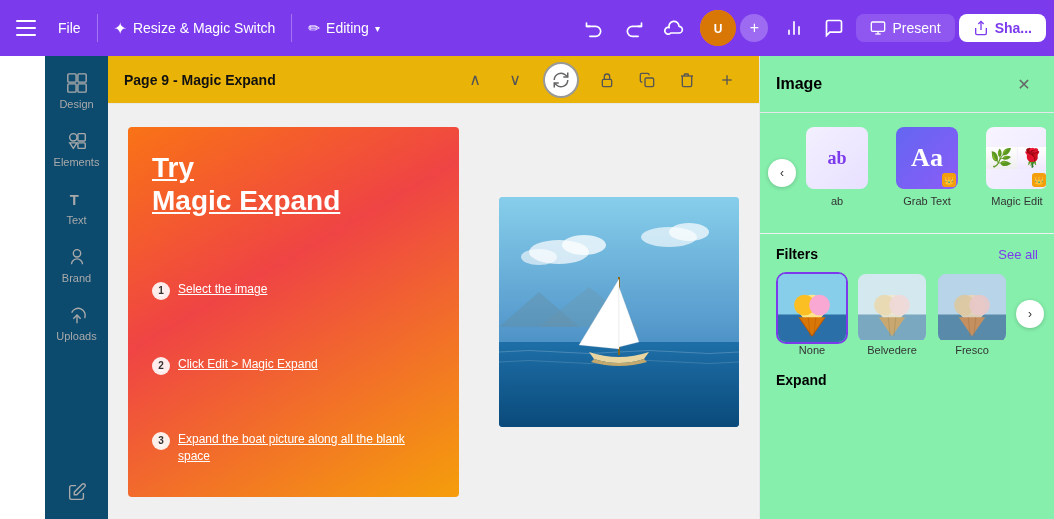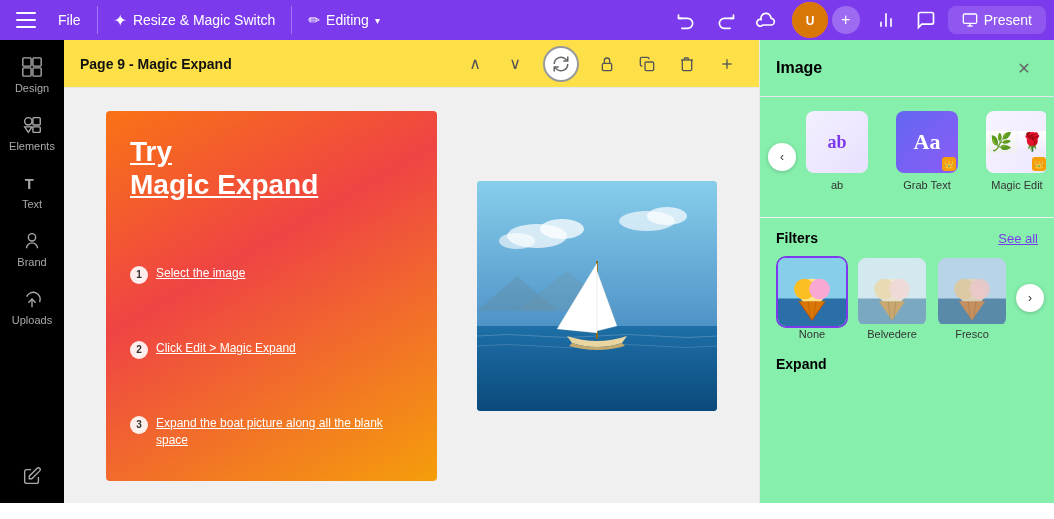--- a/index.html
+++ b/index.html
@@ -1,20 +1,20 @@
 <!DOCTYPE html>
 <html><head>
   <meta charset="utf-8">
   <style>
     * { box-sizing: border-box; margin: 0; padding: 0; }
     body { font-family: -apple-system, BlinkMacSystemFont, 'Segoe UI', sans-serif; overflow: hidden; width: 1054px; height: 519px; }
 
     
     #topbar {
-      height: 40px;
+      height: 56px;
       background: #7c3aed;
       display: flex;
       align-items: center;
       padding: 0 8px;
       gap: 4px;
       color: white;
     }
     .tb-btn {
       display: flex; align-items: center; gap: 6px;
       padding: 6px 10px;
@@ -72,45 +72,46 @@
 
     
     #main {
       display: flex;
       height: calc(519px - 56px);
     }
 
     
     #sidebar {
       width: 64px;
-      background: #000000;
+      background: #0c4a6e;
       display: flex;
       flex-direction: column;
       align-items: center;
       padding: 8px 0;
       gap: 4px;
+      margin-left: 45px;
     }
     .sidebar-item {
       display: flex; flex-direction: column; align-items: center;
       gap: 4px; padding: 8px 4px; border-radius: 8px;
       cursor: pointer; color: #aaa; width: 56px;
     }
     .sidebar-item svg { width: 22px; height: 22px; }
     .sidebar-item span { font-size: 11px; }
 
     
     #canvas-area {
       flex: 1;
       background: #f0f0f0;
       display: flex;
       flex-direction: column;
     }
     #page-toolbar {
       height: 48px;
-      background: #fde047;
+      background: #eab308;
       display: flex;
       align-items: center;
       padding: 0 16px;
       gap: 8px;
       border-bottom: 1px solid #e5e7eb;
     }
     .page-title {
       font-size: 14px; font-weight: 600;
       color: #111; flex: 1;
     }
@@ -259,21 +260,21 @@
       font-size: 8px;
     }
 
     
     #filters-section { padding: 12px 16px; }
     .section-header {
       display: flex; align-items: center; justify-content: space-between;
       margin-bottom: 10px;
     }
     .section-title { font-size: 14px; font-weight: 600; }
-    .see-all { font-size: 13px; color: #7c3aed; cursor: pointer; text-decoration: underline; }
+    .see-all { font-size: 13px; color: #7c3aed; cursor: pointer; }
     .filters-row {
       display: flex; gap: 8px; align-items: center;
     }
     .filter-item {
       display: flex; flex-direction: column; align-items: center;
       cursor: pointer;
     }
     .filter-thumb {
       width: 72px; height: 72px;
       border-radius: 10px;
@@ -375,20 +376,28 @@
 
   <button class="present-btn">
     <svg width="16" height="16" viewBox="0 0 24 24" fill="none" stroke="white" stroke-width="2">
       <rect x="2" y="3" width="20" height="14" rx="2" ry="2"></rect>
       <line x1="8" y1="21" x2="16" y2="21"></line>
         <line x1="12" y1="17" x2="12" y2="21"></line>
     </svg>
     <span>Present</span>
   </button>
 
+  <button class="share-btn">
+    <svg width="16" height="16" viewBox="0 0 24 24" fill="none" stroke="#7c3aed" stroke-width="2">
+      <path d="M4 12v8a2 2 0 0 0 2 2h12a2 2 0 0 0 2-2v-8"></path>
+      <polyline points="16 6 12 2 8 6"></polyline>
+      <line x1="12" y1="2" x2="12" y2="15"></line>
+    </svg>
+    <span>Sha...</span>
+  </button>
 </div>
 
 <div id="main">
 
   <div id="sidebar">
 
     <div class="sidebar-item">
       <svg viewBox="0 0 24 24" fill="none" stroke="currentColor" stroke-width="1.5">
         <rect x="2" y="2" width="9" height="9" rx="1"></rect>
           <rect x="13" y="2" width="9" height="9" rx="1"></rect>
@@ -558,21 +567,21 @@
         <div class="option-card">
           <div class="option-thumb">
             <div class="option-thumb-inner" style="background:linear-gradient(135deg,#f3f0ff,#e8e0ff);color:#7c3aed;font-size:18px;font-weight:bold;font-family:serif;">ab</div>
           </div>
           <span class="option-label">ab</span>
         </div>
 
         <div class="option-card">
           <div class="option-thumb">
             <div class="option-thumb-inner grab-text-thumb">
-              <span style="font-family:serif;font-weight:bold;font-size:22px;">Aa</span>
+              <span style="font-family:serif;font-weight:bold;font-size:26px;">Aa</span>
             </div>
             <div class="crown-badge">👑</div>
           </div>
           <span class="option-label">Grab Text</span>
         </div>
 
         <div class="option-card">
           <div class="option-thumb">
             <div class="option-thumb-inner magic-edit-thumb" style="background:linear-gradient(135deg,#f8f4ff,#ede8ff);display:flex;flex-direction:row;overflow:hidden;gap:1px;padding:0;">
 

